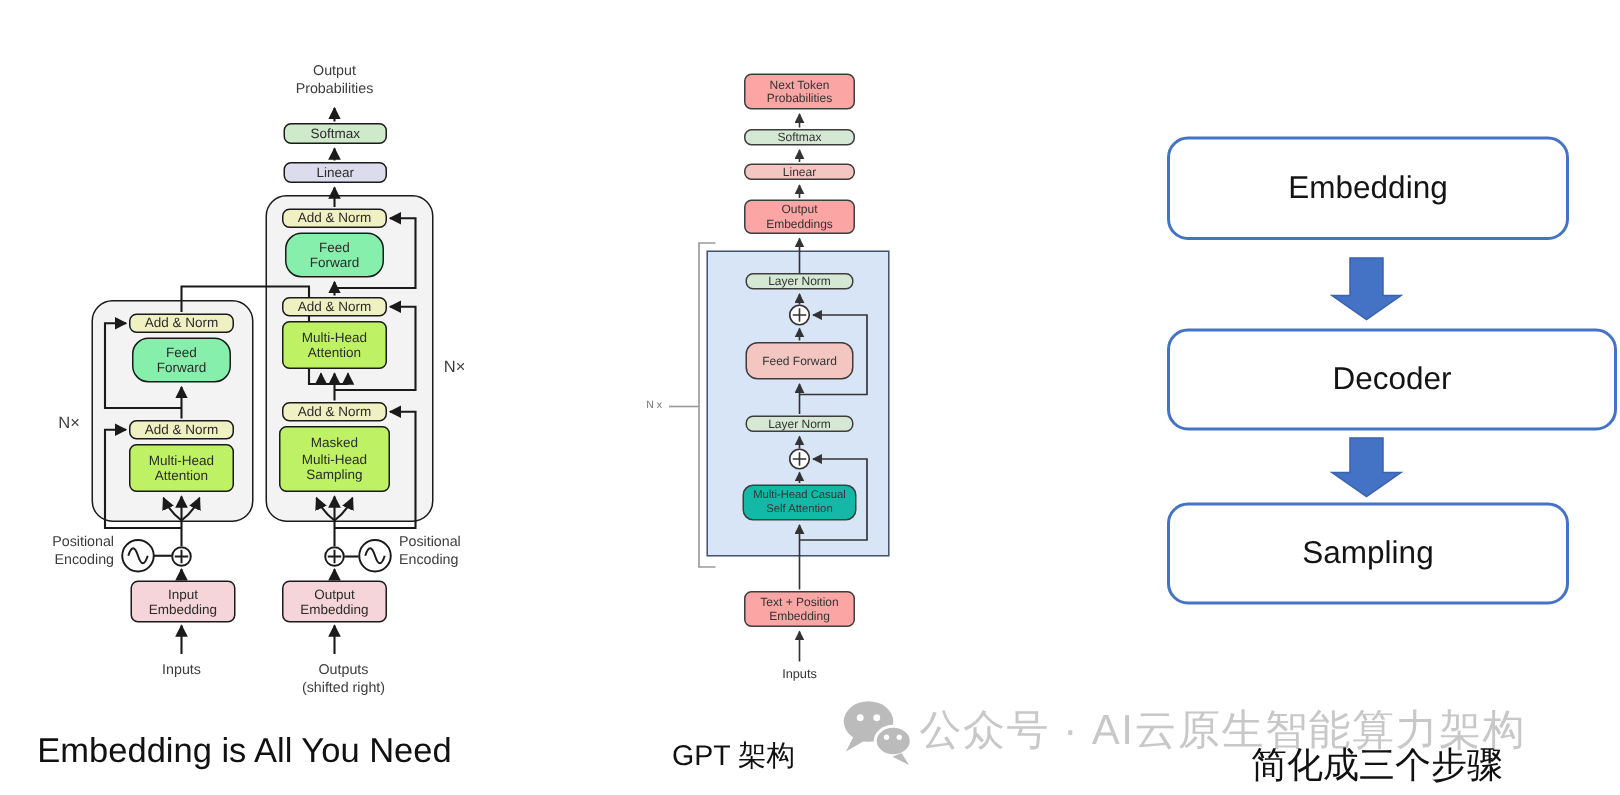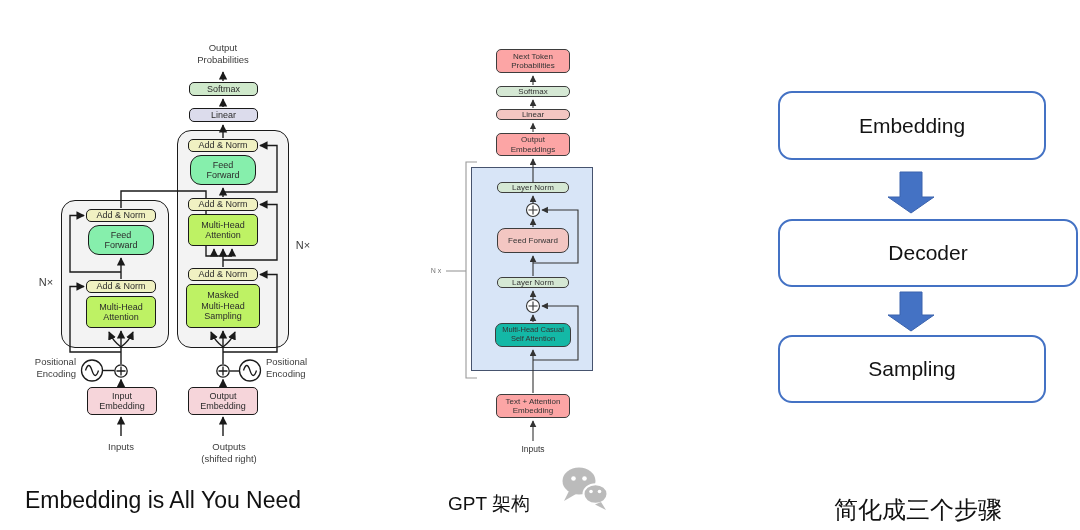--- a/index.html
+++ b/index.html
@@ -178,21 +178,21 @@
   <div class="box g-box g-red" style="left:496px;top:109px;width:74px;height:11px;">Linear</div>
   <div class="box g-box g-purple" style="left:496px;top:133px;width:74px;height:23px;">Output
 Embeddings</div>
 
   <div class="box g-box g-green" style="left:497px;top:182px;width:72px;height:11px;">Layer Norm</div>
   <div class="box g-box g-red" style="left:497px;top:228px;width:72px;height:25px;border-radius:8px;">Feed Forward</div>
   <div class="box g-box g-green" style="left:497px;top:277px;width:72px;height:11px;">Layer Norm</div>
   <div class="box g-box g-orange" style="left:495px;top:323px;width:76px;height:24px;font-size:7.5px;border-radius:7px;">Multi-Head Casual
 Self Attention</div>
 
-  <div class="box g-box g-purple" style="left:496px;top:394px;width:74px;height:24px;">Text + Attention
+  <div class="box g-box g-purple" style="left:496px;top:394px;width:74px;height:24px;">Text + Position
 Embedding</div>
   <div class="t-label" style="left:503px;top:444px;width:60px;font-size:8.5px;color:#333;">Inputs</div>
   <div class="t-label" style="left:427px;top:267px;width:18px;font-size:7px;color:#777;">N x</div>
 
   <div class="caption" style="left:429px;top:491px;width:120px;font-size:19px;">GPT 架构</div>
 
   <div class="p-box" style="left:778px;top:91px;width:268px;height:69px;">Embedding</div>
   <div class="p-box" style="left:778px;top:219px;width:300px;height:68px;text-align:right;">Decoder</div>
   <div class="p-box" style="left:778px;top:335px;width:268px;height:68px;">Sampling</div>
 
@@ -205,14 +205,15 @@
       <ellipse cx="35.5" cy="30" rx="12" ry="9.8" stroke="#ffffff" stroke-width="2"></ellipse>
       <polygon points="41,38 46,46 35,40.5"></polygon>
     </g>
     <g fill="#ffffff">
       <circle cx="13.5" cy="14.5" r="2.3"></circle>
       <circle cx="24.5" cy="14.5" r="2.3"></circle>
       <circle cx="31" cy="27.5" r="1.8"></circle>
       <circle cx="39.5" cy="27.5" r="1.8"></circle>
     </g>
   </svg>
+  <div class="wm-text" style="left:613px;top:468px;">公众号 · AI云原生智能算力架构</div>
 
 </div>
 
 </body></html>

